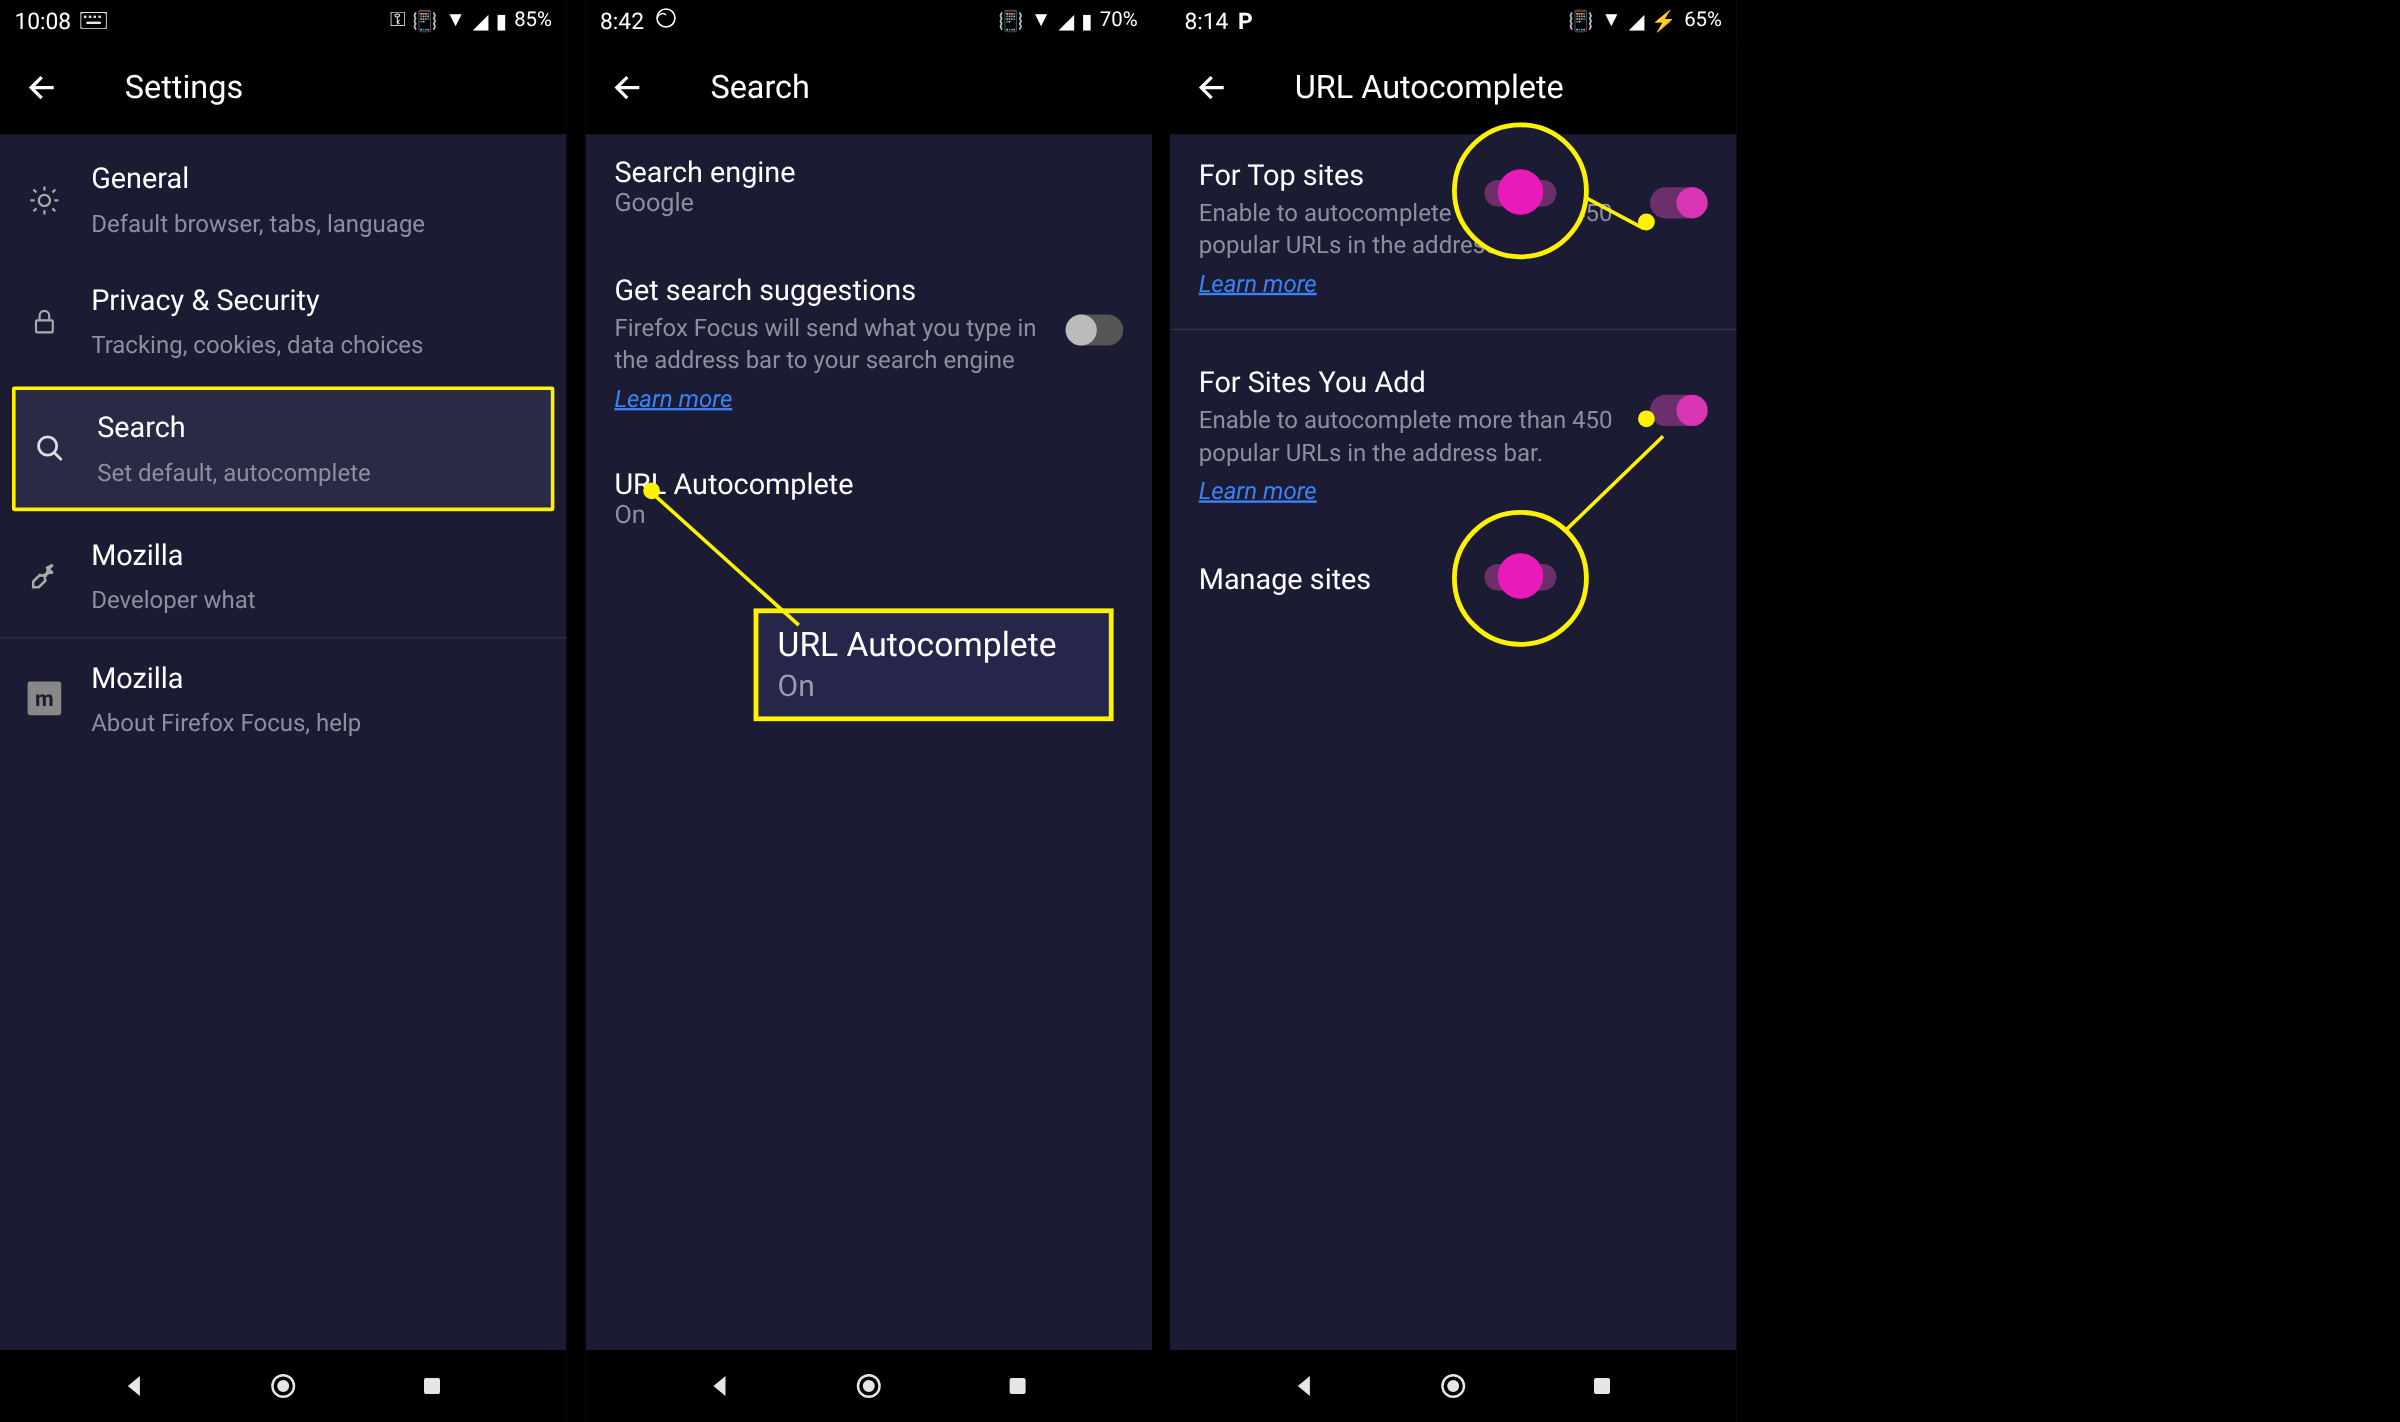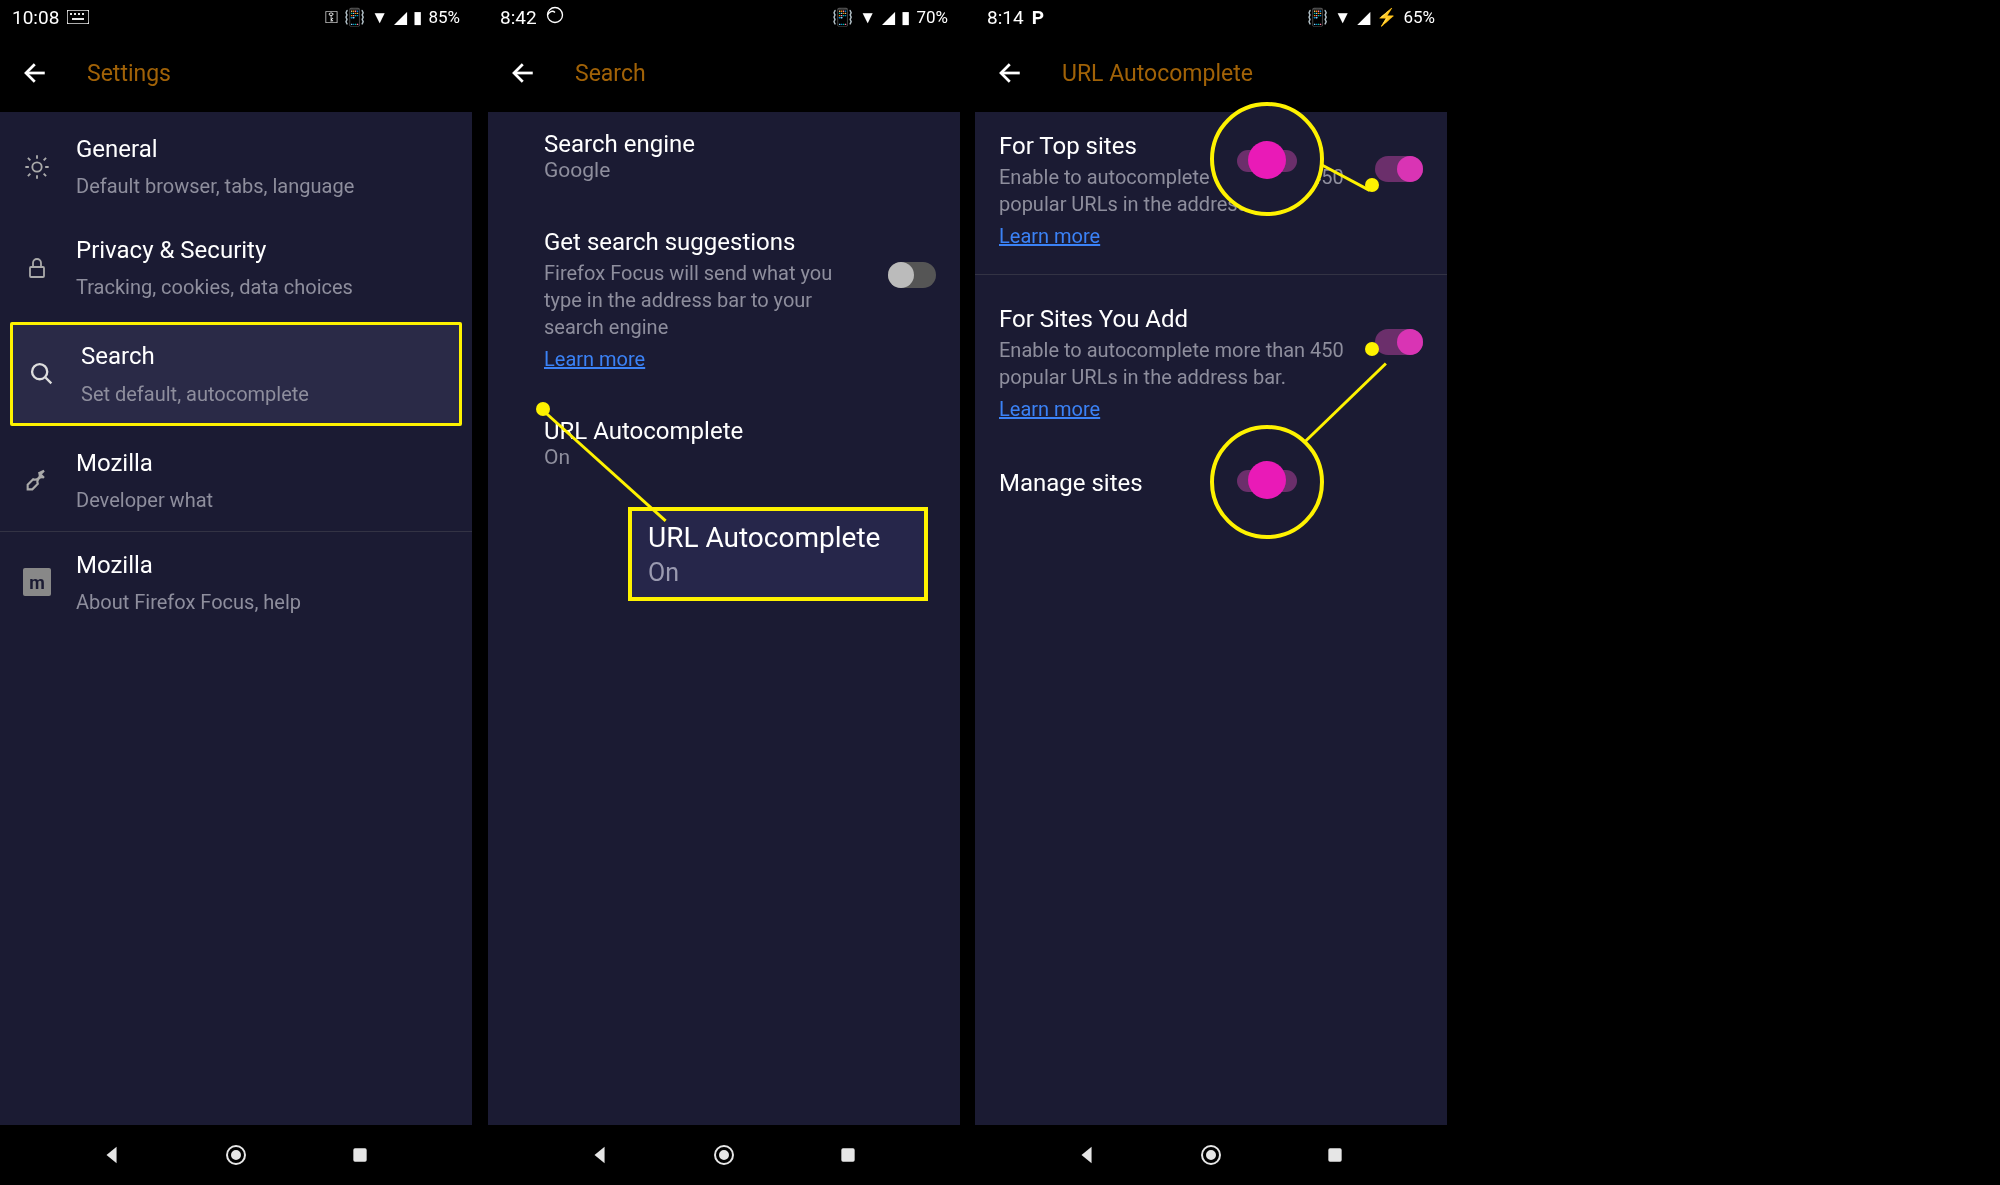--- a/index.html
+++ b/index.html
@@ -42,44 +42,44 @@
     display: flex;
     align-items: center;
     padding: 0 20px;
   }
   .back-arrow {
     width: 32px; height: 32px;
     display:inline-flex; align-items:center; justify-content:center;
     cursor:pointer;
   }
   .app-title {
-    color: #a16207;
-    font-size: 23px;
-    margin-left: 35px;
+    color: #ffffff;
+    font-size: 27px;
+    margin-left: 52px;
     font-weight: 400;
   }
   .content { flex:1; background:#1b1b33; padding-top:4px; position:relative; }
   .row {
     display:flex;
     align-items:center;
     padding: 18px 20px;
     min-height: 90px;
   }
   .row-icon {
     width: 34px; height: 34px;
     display:flex; align-items:center; justify-content:center;
     margin-right: 22px;
     color: #aaa;
     flex-shrink:0;
   }
   .row-text { flex:1; }
   .row-title { color:#fff; font-size:24px; line-height:1.3; }
   .row-sub { color:#8e8e9d; font-size:20px; margin-top:8px; line-height:1.3; }
   .row-sub2 { color:#8e8e9d; font-size:20px; margin-top:4px; line-height:1.35; }
-  .learn-more { color:#3b82f6; text-decoration:underline; font-size:20px; margin-top:6px; display:inline-block;}
+  .learn-more { color:#3b82f6; text-decoration:underline; font-size:20px; margin-top:6px; display:inline-block;font-style:italic;}
   .highlight-box {
     border: 3px solid #fef200;
     background: #2a2a47;
     border-radius: 2px;
   }
   .highlight-box-free {
     border: 4px solid #fef200;
     background: #26264a;
     position:absolute;
     padding: 10px 16px;
@@ -280,21 +280,21 @@
   </div>
   <div class="app-bar">
     <span class="back-arrow">
       <svg width="30" height="30" viewBox="0 0 24 24" fill="none" stroke="#fff" stroke-width="2.2">
           <path d="M19 12H5"></path>
           <path d="M11 5l-7 7 7 7"></path>
         </svg>
     </span>
     <span class="app-title">Search</span>
   </div>
-  <div class="content" style="position:relative;padding-left:32px;">
+  <div class="content" style="position:relative;">
     <div class="section-row" style="padding-top:14px;">
       <div class="section-title">Search engine</div>
       <div class="section-value">Google</div>
     </div>
     <div class="section-row" style="display:flex; gap:14px; align-items:flex-start; padding-top:28px;">
       <div style="flex:1;">
         <div class="section-title">Get search suggestions</div>
         <div class="row-sub2">Firefox Focus will send what you type in the address bar to your search engine</div>
         <a class="learn-more">Learn more</a>
       </div>

